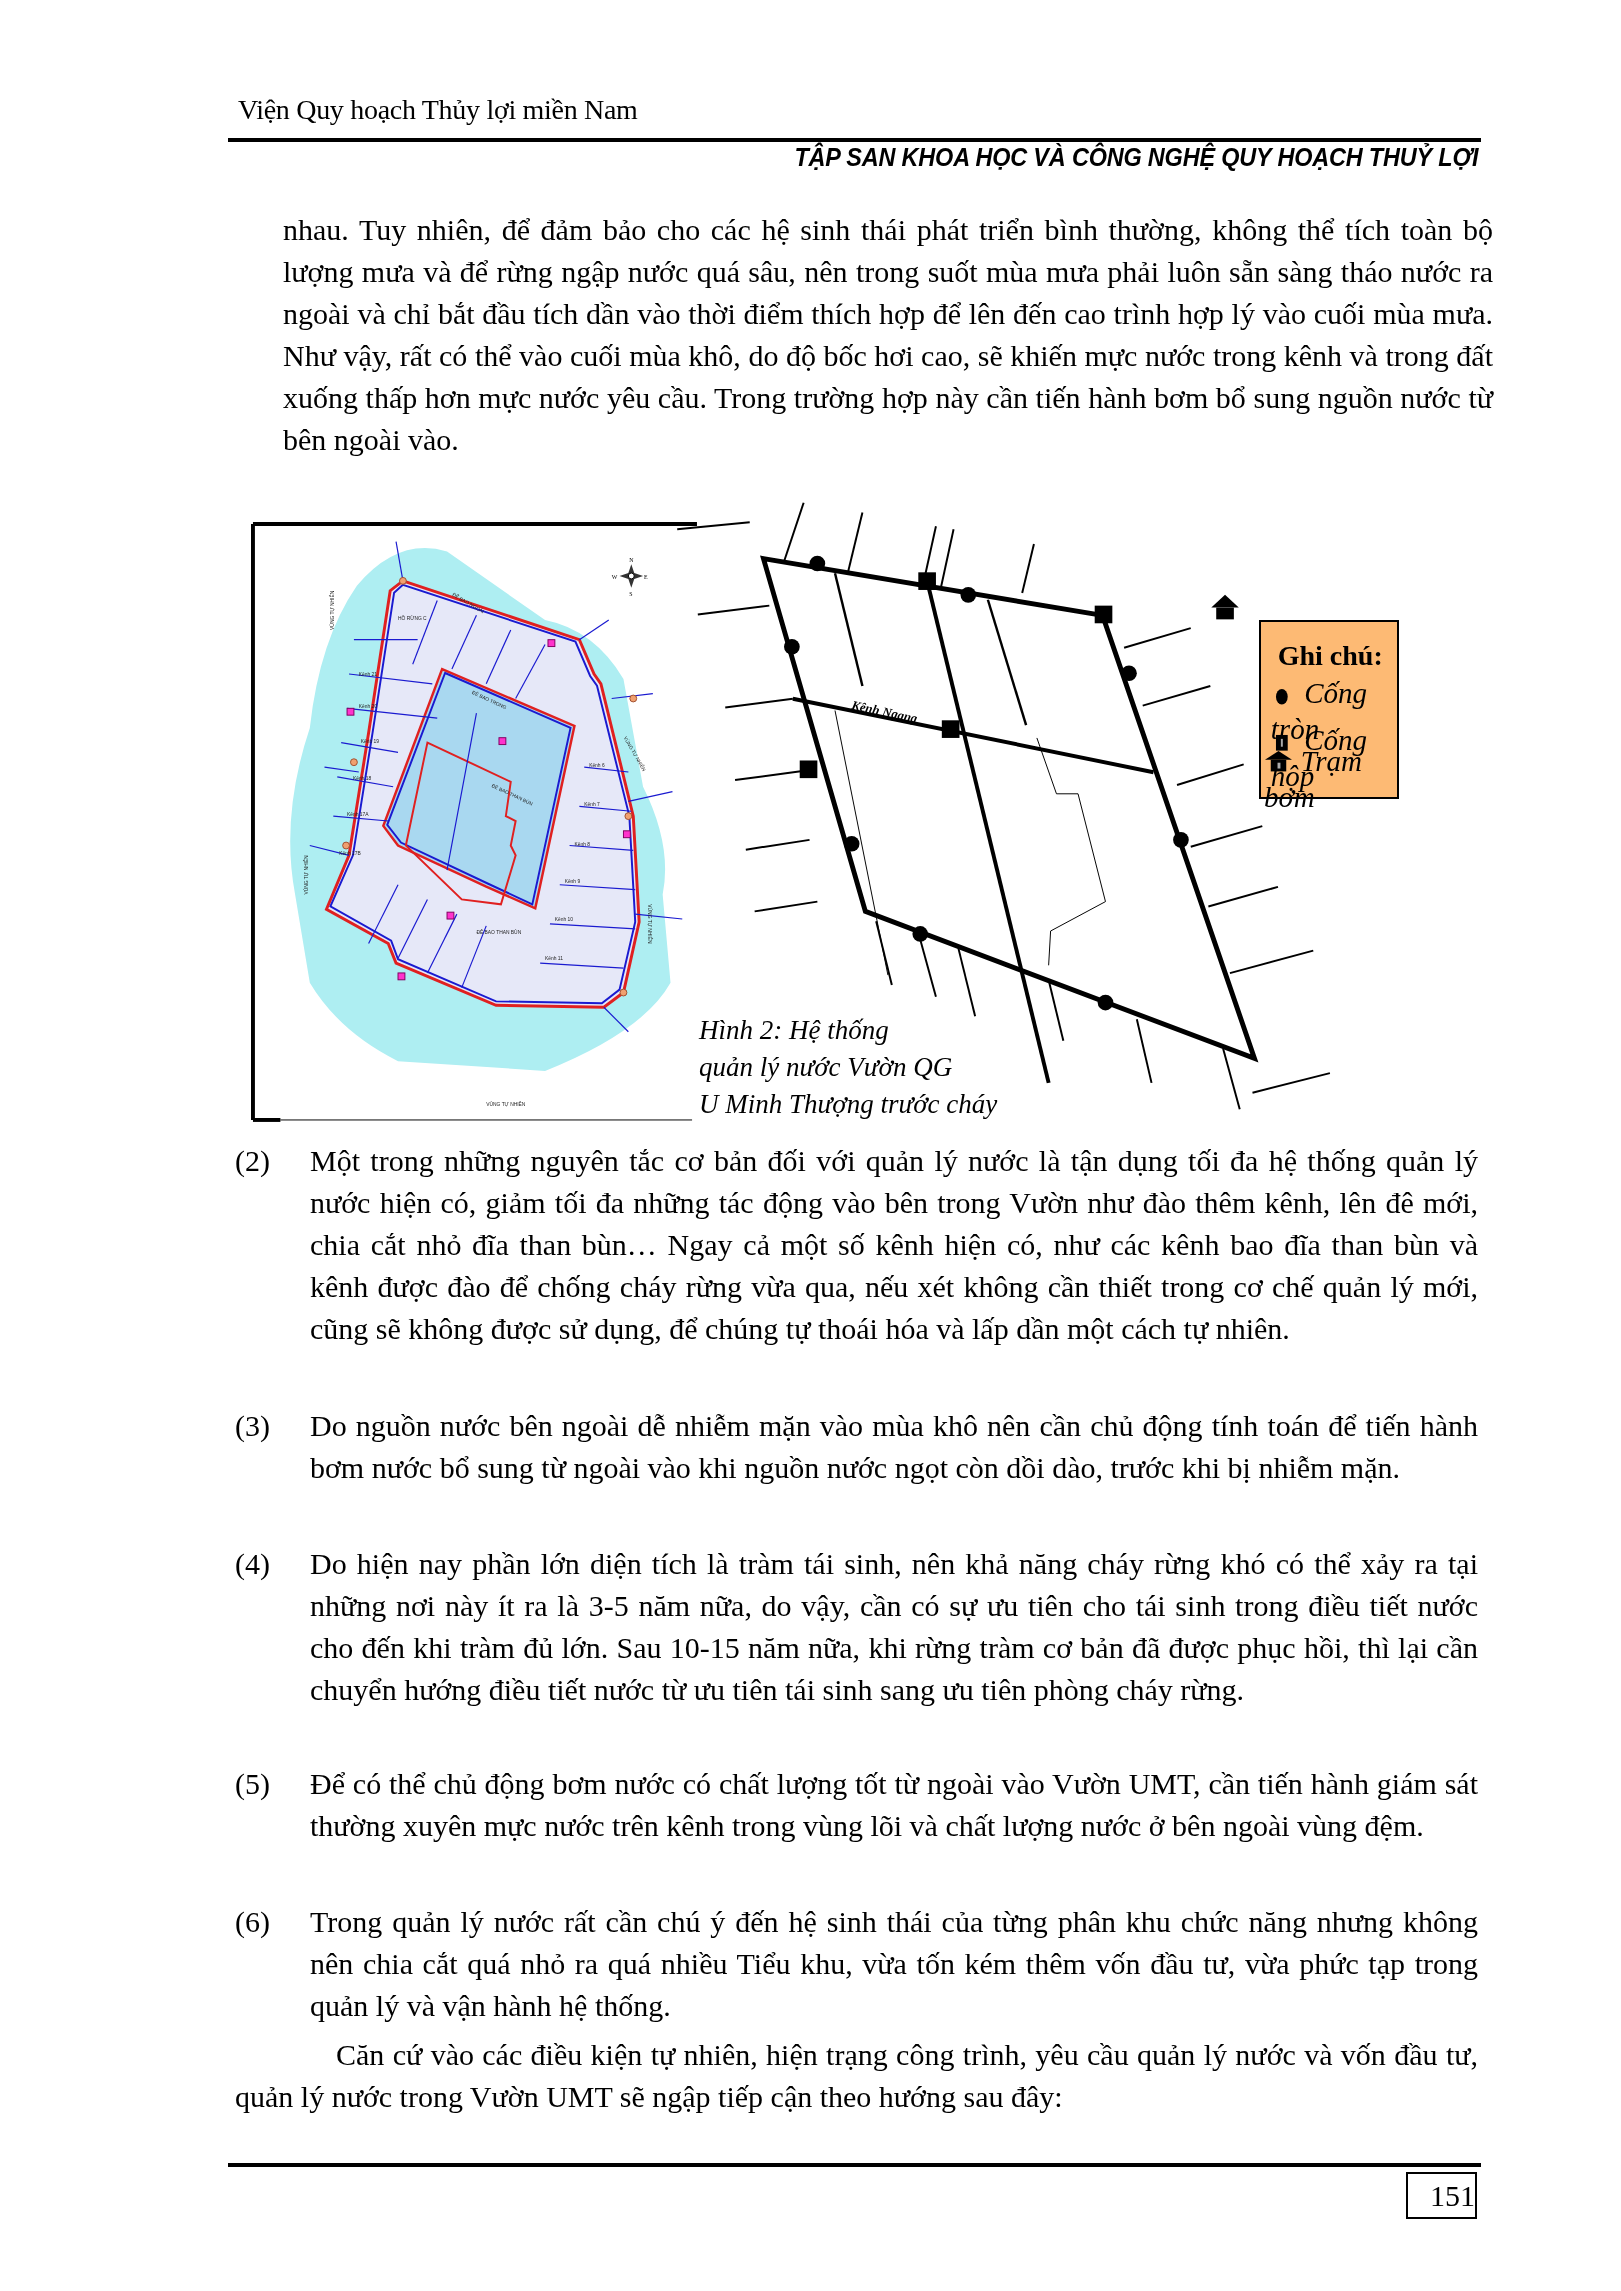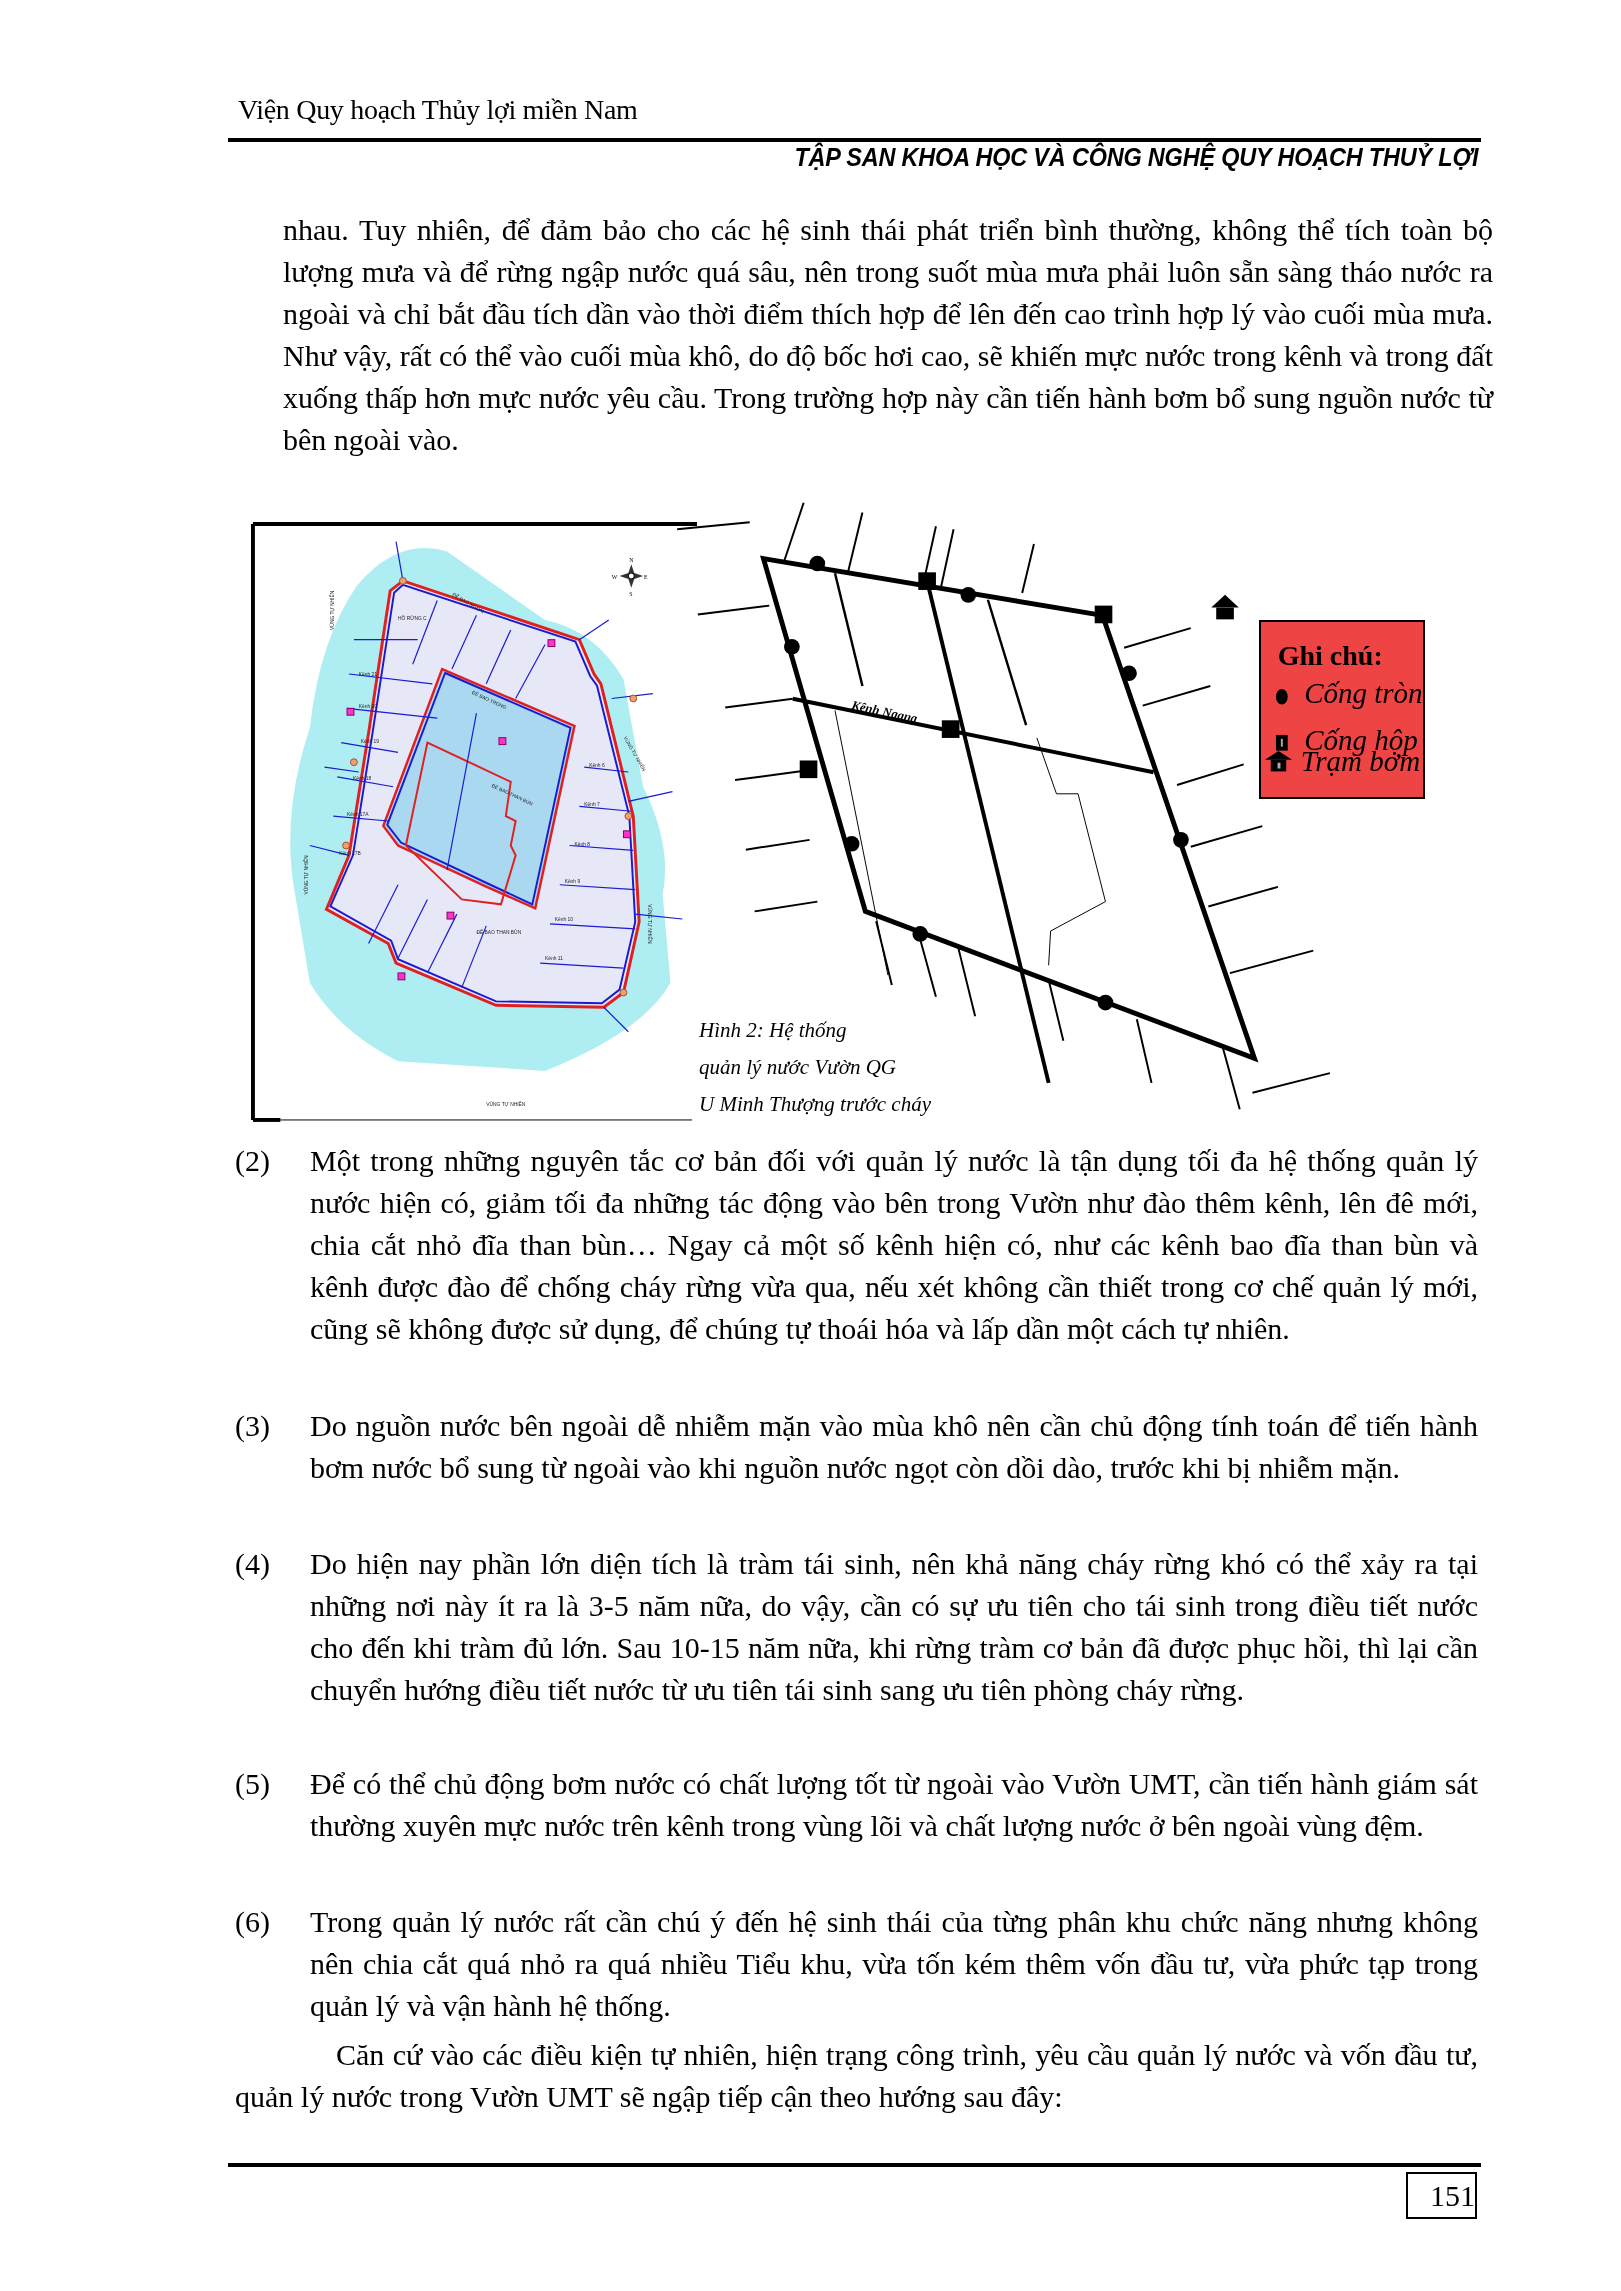--- a/index.html
+++ b/index.html
@@ -15,22 +15,22 @@
           text-align:justify; text-align-last:left; }
   .item { position:absolute; left:235px; width:1243px; font-size:30px; line-height:42px; }
   .item .num { position:absolute; left:0; top:0; }
   .item .txt { margin-left:75px; text-align:justify; text-align-last:left; }
   #p1 { top:209px; }
   #final { top:2034px; left:235px; width:1243px; text-indent:101px; }
   #foot-rule { left:228px; top:2163px; width:1253px; height:3.9px; background:#000; }
   #page-num { left:1406px; top:2172px; width:71px; height:47px; border:2.9px solid #000; box-sizing:border-box;
               font-size:30px; line-height:43px; text-align:right; }
   #figure { left:251px; top:522px; width:1235px; height:600px; }
-  #caption { left:699px; top:1012px; font-size:21px; font-style:italic; line-height:37px; }
-  #legend { left:1259px; top:620px; width:166px; height:179px; border:2.9px solid #000; background:#ef4444; box-sizing:border-box; }
+  #caption { left:699px; top:1012px; font-size:27px; font-style:italic; line-height:37px; }
+  #legend { left:1259px; top:620px; width:140px; height:179px; border:2.9px solid #000; background:#fdba74; box-sizing:border-box; }
   #legend .title { position:absolute; left:16.7px; top:17.6px; font-size:28px; font-weight:bold; }
   #legend .row { position:absolute; left:9.8px; font-size:29px; font-style:italic; }
   #legend .sym { display:inline-block; width:21.6px; text-align:center; margin-right:11.8px; vertical-align:middle; }
 </style>
 </head>
 <body>
 
 <div id="hdr-inst" class="abs">Viện Quy hoạch Thủy lợi miền Nam</div>
 <div id="hdr-rule" class="abs"></div>
 <div id="hdr-journal" class="abs">TẬP SAN KHOA HỌC VÀ CÔNG NGHỆ QUY HOẠCH THUỶ LỢI</div>

